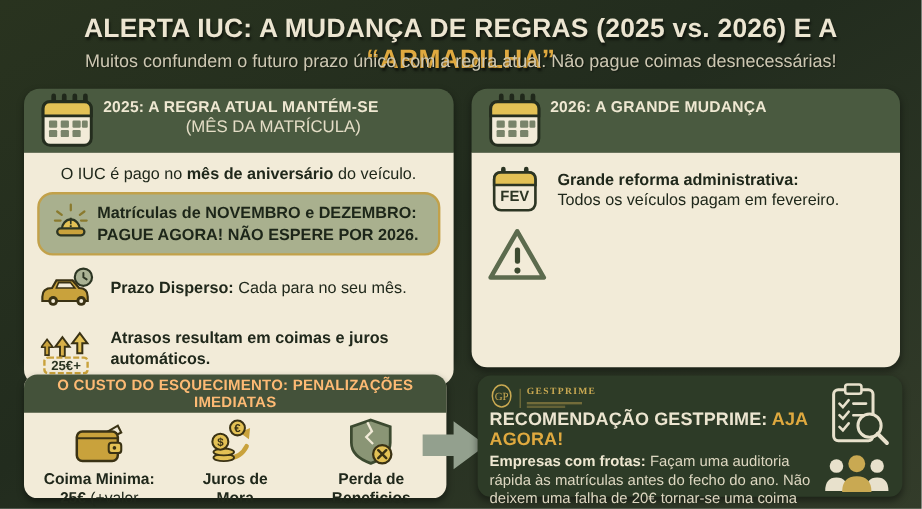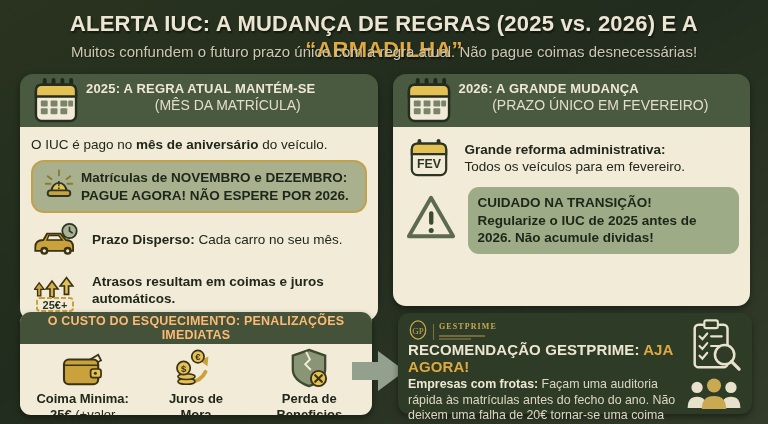--- a/index.html
+++ b/index.html
@@ -28,21 +28,21 @@
     position:relative; background:#4a5a40; border-radius:13px 13px 0 0;
     padding:7px 8px 6px 66px; min-height:53px; color:#efe8d2;
   }
   .panel-header .ph-title{ font-size:13px; font-weight:bold; letter-spacing:.2px; line-height:1.2; }
   .panel-header .ph-sub{ font-size:14px; line-height:1.15; color:#e4ddc6;text-align:center; }
   .cal-wrap{ position:absolute; left:12px; top:3px; }
   .panel-body{
     flex:1; background:#f2ebd8; border-radius:0 0 13px 13px; padding:7px 11px 8px 11px;
     color:#20281b;
   }
-  .intro{ text-align:left; font-size:13.5px; margin:3px 0 8px 0; }
+  .intro{ text-align:center; font-size:13.5px; margin:3px 0 8px 0; }
   .alert-box{
     position:relative; background:#a9b08e; border:2px solid #c2a14a; border-radius:13px;
     padding:7px 8px 7px 48px; font-weight:bold; font-size:13.5px; line-height:1.3; color:#1d2619;
   }
   .alert-box .siren{ position:absolute; left:9px; top:50%; transform:translateY(-50%); }
   .row{ display:flex; align-items:center; gap:11px; margin-top:9px; }
   .row .ico{ flex:0 0 50px; display:flex; justify-content:center; align-items:center; }
   .row .txt{ font-size:13.5px; line-height:1.28; }
   .row .txt b{ font-weight:bold; }
   .row .txt .bold-all{ font-weight:bold; }
@@ -141,21 +141,21 @@
               <circle cx="41" cy="10" r="8" fill="#aab294" stroke="#2c3523" stroke-width="2"></circle>
               <path d="M41 6 v4 l3 2" stroke="#2c3523" stroke-width="1.8" fill="none" stroke-linecap="round"></path>
               <path d="M3 28 q0-8 9-8 l4-7 h15 l6 7 q8 0 8 8 v4 H3 z" fill="#c9a23c" stroke="#3a3214" stroke-width="2"></path>
               <path d="M18 15 h11 l4 5 H16 z" fill="#f2ebd8" stroke="#3a3214" stroke-width="1.5"></path>
               <circle cx="13" cy="32" r="4.5" fill="#3a3214"></circle>
                 <circle cx="13" cy="32" r="1.8" fill="#f2ebd8"></circle>
               <circle cx="39" cy="32" r="4.5" fill="#3a3214"></circle>
                 <circle cx="39" cy="32" r="1.8" fill="#f2ebd8"></circle>
             </svg>
           </span>
-          <div class="txt"><b>Prazo Disperso:</b><span> Cada carro no seu mês.</span></div>
+          <div class="txt"><b>Prazo Disperso:</b><span> Cada para no seu mês.</span></div>
         </div>
 
         <div class="row">
           <span class="ico">
             <svg width="44" height="46" viewBox="0 0 44 46">
               <path d="M8 28 v-8 l-4 0 6-8 6 8 -4 0 v8 z" fill="#c9a23c" stroke="#3a3214" stroke-width="1.6" transform="translate(-3,6) scale(.82)"></path>
               <path d="M8 28 v-8 l-4 0 6-8 6 8 -4 0 v8 z" fill="#d8b04a" stroke="#3a3214" stroke-width="1.6" transform="translate(8,2)"></path>
               <path d="M8 28 v-8 l-4 0 6-8 6 8 -4 0 v8 z" fill="#e3c155" stroke="#3a3214" stroke-width="1.6" transform="translate(22,-2) scale(1.05)"></path>
               <rect x="3" y="31" width="36" height="13" rx="3" fill="#f2ebd8" stroke="#c9a23c" stroke-width="2" stroke-dasharray="5 2"></rect>
               <text x="21" y="41.5" font-size="11" font-weight="bold" fill="#2c3523" text-anchor="middle" font-family="Liberation Sans, sans-serif">25€+</text>
@@ -181,49 +181,44 @@
                 <rect x="19" y="24" width="7" height="6" rx="1"></rect>
                 <rect x="29" y="24" width="7" height="6" rx="1"></rect>
               <rect x="9" y="32" width="7" height="6" rx="1"></rect>
                 <rect x="19" y="32" width="7" height="6" rx="1"></rect>
                 <rect x="29" y="32" width="7" height="6" rx="1"></rect>
                 <rect x="37" y="24" width="5" height="6" rx="1"></rect>
             </g>
           </svg>
         </span>
         <div class="ph-title">2026: A GRANDE MUDANÇA</div>
-        <div class="ph-sub">(PRAZO ÚNICO EM FEVEREIRO)</div>
       </div>
       <div class="panel-body">
         <div class="row" style="margin-top:3px">
           <span class="ico">
             <svg width="42" height="42" viewBox="0 0 44 44">
               <rect x="10" y="2" width="4" height="9" rx="2" fill="#2c3523"></rect>
               <rect x="30" y="2" width="4" height="9" rx="2" fill="#2c3523"></rect>
               <rect x="4" y="7" width="36" height="33" rx="6" fill="#f2ebd8" stroke="#2c3523" stroke-width="2.3"></rect>
               <path d="M4 13 q0-6 6-6 h24 q6 0 6 6 v5 H4 z" fill="#e3c155" stroke="#2c3523" stroke-width="2.3"></path>
               <text x="22" y="32" font-size="13" font-weight="bold" fill="#2c3523" text-anchor="middle" font-family="Liberation Sans, sans-serif">FEV</text>
             </svg>
           </span>
-          <div class="txt"><b style="display:block">Grande reforma administrativa:</b><span>Todos os veículos para em fevereiro.</span></div>
+          <div class="txt"><b style="display:block">Grande reforma administrativa:</b><span>Todos os veículos pagam em fevereiro.</span></div>
         </div>
 
 
         <div class="warn-row">
           <span>
             <svg width="54" height="52" viewBox="0 0 56 54">
               <path d="M28 6 L51 46 H5 Z" fill="none" stroke="#5c6b4e" stroke-width="4" stroke-linejoin="round"></path>
               <rect x="26" y="20" width="4.5" height="14" rx="2" fill="#3c4a30"></rect>
               <circle cx="28.2" cy="40" r="2.6" fill="#3c4a30"></circle>
             </svg>
           </span>
-          <div class="warn-box">
-            <div>CUIDADO NA TRANSIÇÃO!</div>
-            <div>Regularize o IUC de 2025 antes de 2026. Não acumule dividas!</div>
-          </div>
         </div>
       </div>
     </div>
   </div>
 
   <div class="penalties">
     <div class="pen-header">O CUSTO DO ESQUECIMENTO: PENALIZAÇÕES IMEDIATAS</div>
     <div class="pen-body">
       <div class="pen-item">
         <div class="p-ico">

